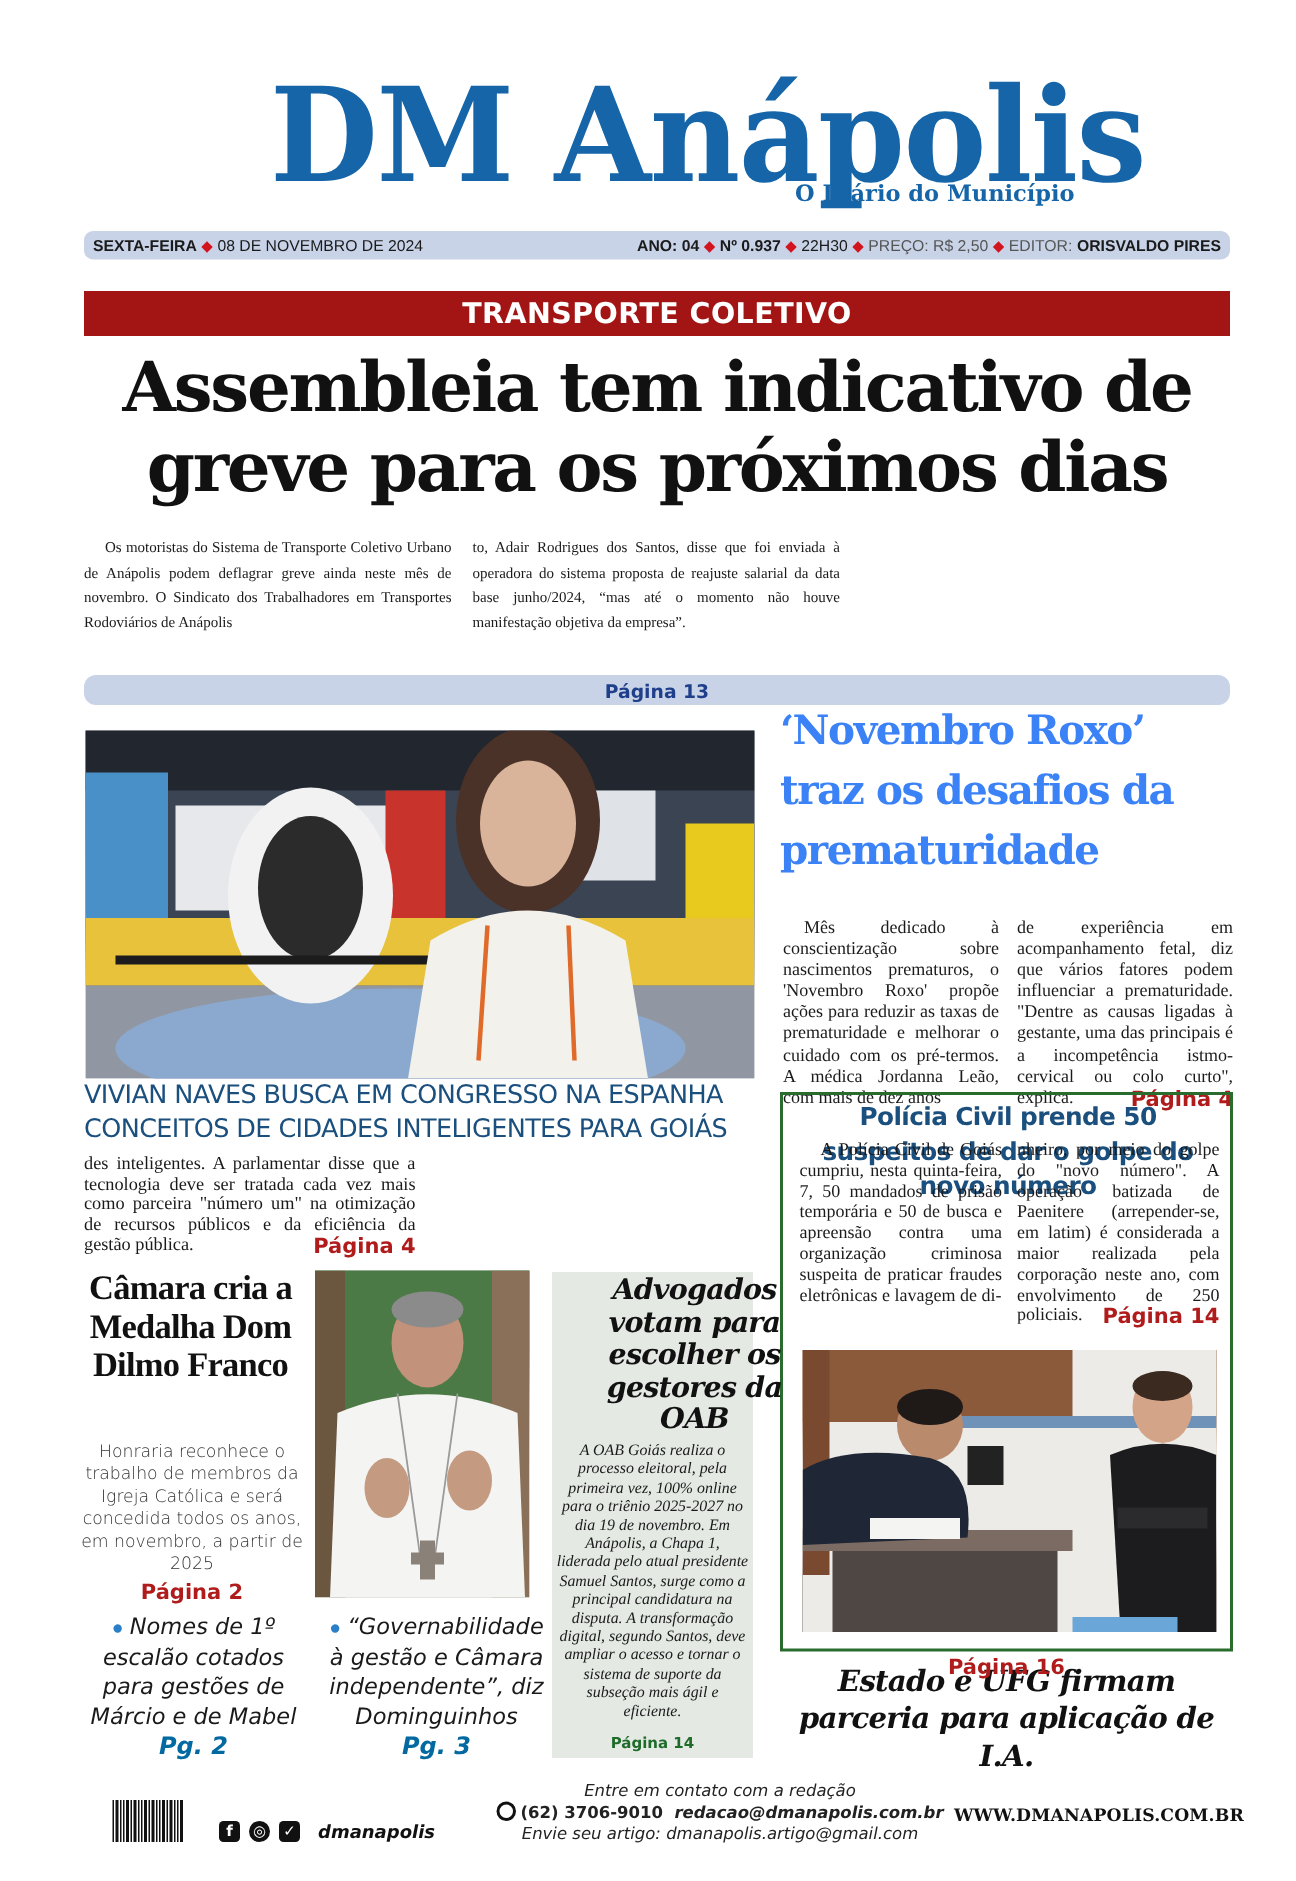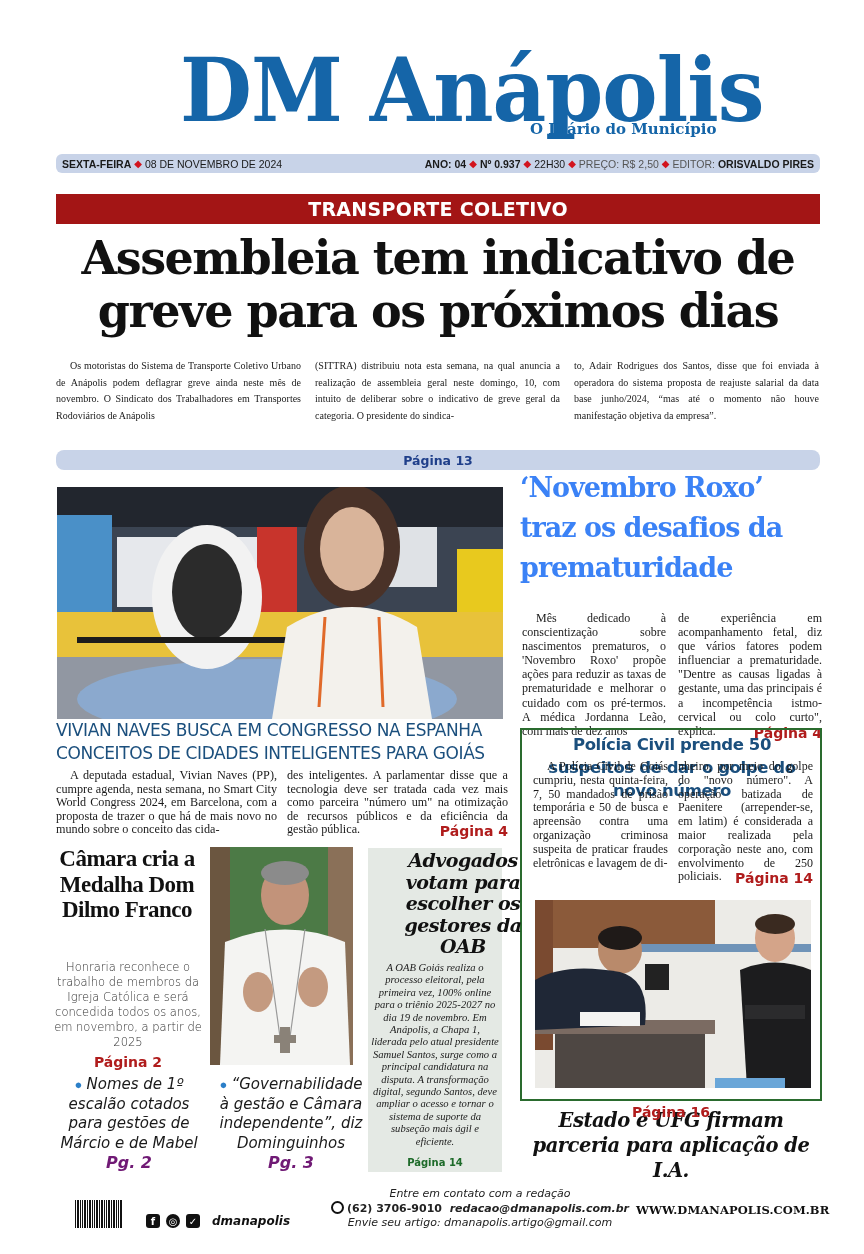--- a/index.html
+++ b/index.html
@@ -143,21 +143,21 @@
     font-family: "Liberation Serif", serif; font-style: italic; font-size: 10.6px; line-height: 12.4px; color: #1a1a1a;
   }
   .oab-ref { left: 370px; top: 1157px; width: 130px; text-align: center; }
 
   
   .bullet-item {
     text-align: center; font-family: "DejaVu Sans", sans-serif; font-style: italic;
     font-size: 15px; line-height: 19.5px; color: #1a1a1a; font-weight: 300;
   }
   .bullet-dot { color: #2b7fc8; font-style: normal; font-size: 13px; }
-  .pg-ref { font-family: "DejaVu Sans", sans-serif; font-weight: bold; font-style: italic; font-size: 16px; color: #701a75; display: block; }
+  .pg-ref { font-family: "DejaVu Sans", sans-serif; font-weight: bold; font-style: italic; font-size: 16px; color: #0369a1; display: block; }
   .bullet-1 { left: 54px; top: 1075px; width: 150px; }
   .bullet-2 { left: 216px; top: 1075px; width: 150px; }
 
   
   .estado-headline {
     left: 520px; top: 1108px; width: 302px; text-align: center;
     font-family: "DejaVu Serif", serif; font-style: italic; font-size: 19.5px; line-height: 25px; color: #111; letter-spacing: -0.5px;
   }
   .estado-ref { left: 520px; top: 1104px; width: 302px; text-align: center; }
 
@@ -205,21 +205,20 @@
     <span class="diamond">◆</span>
     <span class="muted">EDITOR:</span>
     <b>ORISVALDO PIRES</b>
   </div>
 </div>
 
 <div class="abs section-band">TRANSPORTE COLETIVO</div>
 <h1 class="abs main-headline">Assembleia tem indicativo de greve para os próximos dias</h1>
 <div class="abs body-cols lead-cols">
   <p class="body-col indent">Os motoristas do Sistema de Transporte Coletivo Urbano de Anápolis podem deflagrar greve ainda neste mês de novembro. O Sindicato dos Trabalhadores em Transportes Rodoviários de Anápolis</p>
-  <p class="body-col">(SITTRA) distribuiu nota esta semana, na qual anuncia a realização de assembleia geral neste domingo, 10, com intuito de deliberar sobre o indicativo de greve geral da categoria. O presidente do sindica-</p>
   <p class="body-col">to, Adair Rodrigues dos Santos, disse que foi enviada à operadora do sistema proposta de reajuste salarial da data base junho/2024, “mas até o momento não houve manifestação objetiva da empresa”.</p>
 </div>
 <div class="abs page-ref-bar">Página 13</div>
 
 <div class="abs photo photo-expo" title="Deputada em feira de tecnologia ao lado de um drone de passageiros">
   <svg width="446" height="232" viewBox="0 0 446 232">
     <rect x="0" y="0" width="446" height="232" fill="#3b4452"></rect>
     <rect x="0" y="0" width="446" height="40" fill="#22262e"></rect>
     <rect x="0" y="28" width="55" height="120" fill="#4a90c8"></rect>
     <rect x="60" y="50" width="170" height="70" fill="#e6e8ec"></rect>
@@ -244,21 +243,20 @@
 <div class="abs body-cols novembro-cols">
   <p class="body-col indent">Mês dedicado à conscientização sobre nascimentos prematuros, o 'Novembro Roxo' propõe ações para reduzir as taxas de prematuridade e melhorar o cuidado com os pré-termos. A médica Jordanna Leão, com mais de dez anos</p>
   <div class="body-col">
     <span>de experiência em acompanhamento fetal, diz que vários fatores podem influenciar a prematuridade. "Dentre as causas ligadas à gestante, uma das principais é a incompetência istmo-cervical ou colo curto", explica.</span>
     <span class="red-ref" style="float:right;margin-top:2px;">Página 4</span>
   </div>
 </div>
 
 <h2 class="abs vivian-headline">VIVIAN NAVES BUSCA EM CONGRESSO NA ESPANHA CONCEITOS DE CIDADES INTELIGENTES PARA GOIÁS</h2>
 <div class="abs body-cols vivian-cols">
-  <p class="body-col indent">A deputada estadual, Vivian Naves (PP), cumpre agenda, nesta semana, no Smart City World Congress 2024, em Barcelona, com a proposta de trazer o que há de mais novo no mundo sobre o conceito das cida-</p>
   <div class="body-col">
     <span>des inteligentes. A parlamentar disse que a tecnologia deve ser tratada cada vez mais como parceira "número um" na otimização de recursos públicos e da eficiência da gestão pública.</span>
     <span class="red-ref" style="float:right;margin-top:2px;">Página 4</span>
   </div>
 </div>
 
 <div class="abs policia-box"></div>
 <h2 class="abs policia-headline">Polícia Civil prende 50 suspeitos de dar o golpe do novo número</h2>
 <div class="abs body-cols policia-cols">
   <p class="body-col indent">A Polícia Civil de Goiás cumpriu, nesta quinta-feira, 7, 50 mandados de prisão temporária e 50 de busca e apreensão contra uma organização criminosa suspeita de praticar fraudes eletrônicas e lavagem de di-</p>

